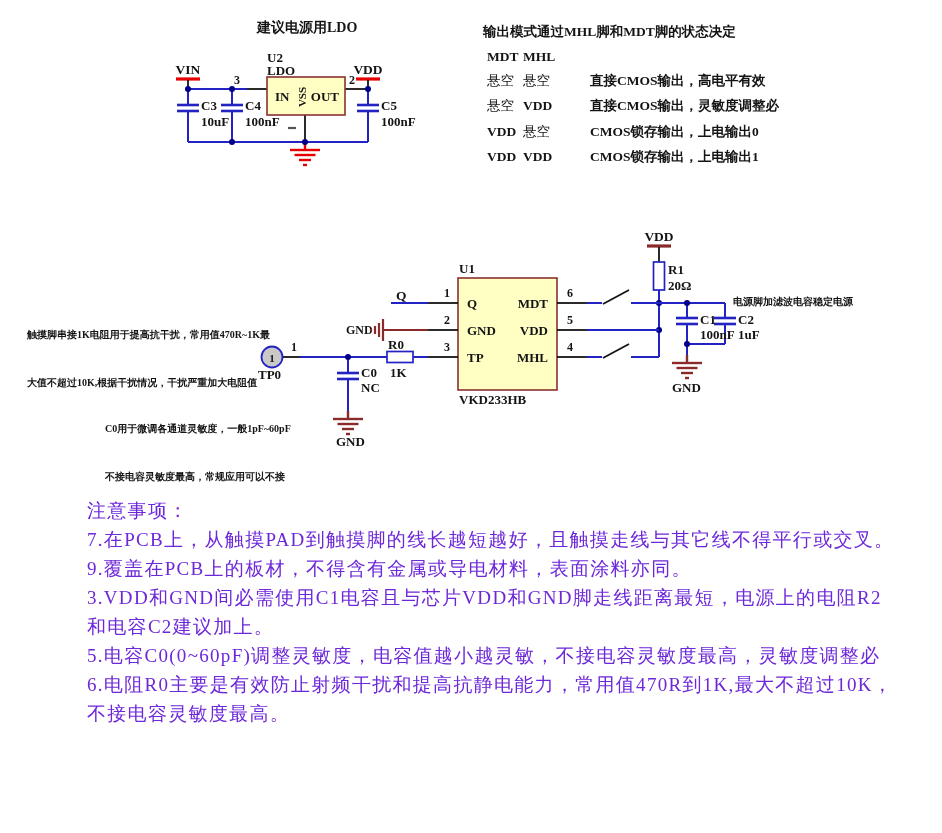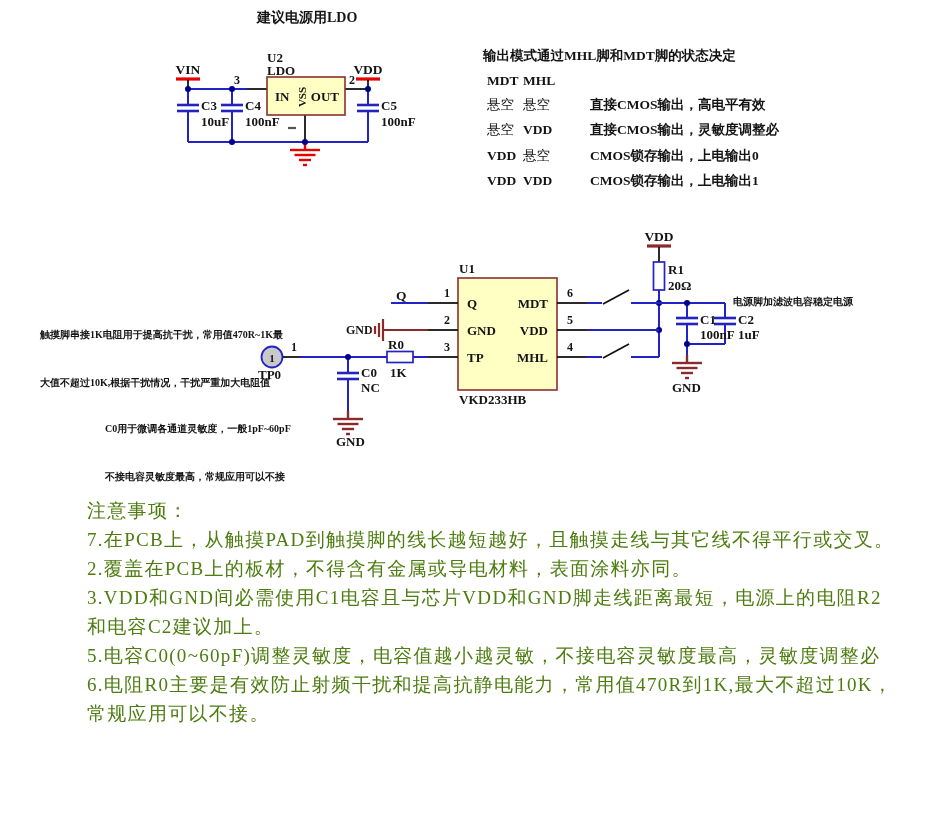--- a/index.html
+++ b/index.html
@@ -26,29 +26,29 @@
   .pwr-bright{stroke:var(--power-red,#e80000);stroke-width:3.2;fill:none;}
   .pwr-dark{stroke:var(--dark-red,#8b2a2a);stroke-width:3.2;fill:none;}
   .maroon{stroke:var(--dark-red,#8b2a2a);fill:none;}
   .dash{stroke:#555555;stroke-width:2.2;fill:none;}
   .tp0c{fill:var(--tp0-fill,#c9c9c9);stroke:var(--wire,#2323c4);stroke-width:1.8;}
   .tp0n{font-size:11px;fill:#333333;text-anchor:middle;}
 
   
   .ann{position:absolute;font-size:10px;font-weight:bold;line-height:16px;white-space:pre;color:#141414;}
   .ann .ln{display:block;}
-  .mode-table{position:absolute;left:483px;top:20px;width:320px;height:150px;font-size:13.5px;margin-top:24px;}
+  .mode-table{position:absolute;left:483px;top:20px;width:320px;height:150px;font-size:13.5px;}
   .mt-title{position:absolute;left:0;top:5px;font-weight:bold;white-space:pre;line-height:13.5px;}
   .mt-row{position:absolute;left:0;width:320px;height:16px;line-height:13.5px;}
   .mt-row span{position:absolute;white-space:pre;}
   .c1{left:4px;}
   .c2{left:40px;}
   .c3{left:107px;}
   .b{font-weight:bold;}
-  .notes{position:absolute;left:87px;top:496px;font-size:19px;letter-spacing:1.3px;line-height:29px;color:#4d7c0f;}
+  .notes{position:absolute;left:87px;top:496px;font-size:19px;letter-spacing:1.3px;line-height:29px;color:#6d28d9;}
   .note-line{white-space:pre;}
 </style>
 </head>
 <body>
 
 <div class="canvas">
 
   <svg class="sch" width="942" height="470" viewBox="0 0 942 470">
     <defs>
       <g id="earth">
@@ -246,23 +246,23 @@
         <text class="t13" x="700" y="324">C1</text>
         <text class="t13" x="700" y="339">100nF</text>
         <text class="t13" x="738" y="324">C2</text>
         <text class="t13" x="738" y="339">1uF</text>
         <use href="#earth" x="687" y="355" class="gnd-dark"></use>
         <text class="t13" x="672" y="392">GND</text>
       </g>
     </g>
   </svg>
 
-  <div class="ann" style="left:257px;top:10px;font-size:14px;">建议电源用LDO</div>
-
-  <div class="ann" style="left:40px;top:295px;">
+  <div class="ann" style="left:257px;top:20px;font-size:14px;">建议电源用LDO</div>
+
+  <div class="ann" style="left:27px;top:295px;">
     <span class="ln">触摸脚串接1K电阻用于提高抗干扰，常用值470R~1K最</span>
     <span class="ln">大值不超过10K,根据干扰情况，干扰严重加大电阻值</span>
   </div>
 
   <div class="ann" style="left:105px;top:389px;">
     <span class="ln">C0用于微调各通道灵敏度，一般1pF~60pF</span>
     <span class="ln">不接电容灵敏度最高，常规应用可以不接</span>
   </div>
 
   <div class="ann" style="left:733px;top:294px;">电源脚加滤波电容稳定电源</div>
@@ -291,21 +291,21 @@
     <div class="mt-row" style="top:130px;">
       <span class="c1 pv b">VDD</span>
       <span class="c2 pv b">VDD</span>
       <span class="c3 b">CMOS锁存输出，上电输出1</span>
     </div>
   </div>
 
   <div class="notes">
     <div class="note-line">注意事项：</div>
     <div class="note-line">7.在PCB上，从触摸PAD到触摸脚的线长越短越好，且触摸走线与其它线不得平行或交叉。</div>
-    <div class="note-line">2.覆盖在PCB上的板材，不得含有金属或导电材料，表面涂料亦同。</div>
+    <div class="note-line">9.覆盖在PCB上的板材，不得含有金属或导电材料，表面涂料亦同。</div>
     <div class="note-line">3.VDD和GND间必需使用C1电容且与芯片VDD和GND脚走线距离最短，电源上的电阻R2</div>
     <div class="note-line">和电容C2建议加上。</div>
     <div class="note-line">5.电容C0(0~60pF)调整灵敏度，电容值越小越灵敏，不接电容灵敏度最高，灵敏度调整必</div>
     <div class="note-line">6.电阻R0主要是有效防止射频干扰和提高抗静电能力，常用值470R到1K,最大不超过10K，</div>
-    <div class="note-line">常规应用可以不接。</div>
+    <div class="note-line">不接电容灵敏度最高。</div>
   </div>
 
 </div>
 
 </body></html>

